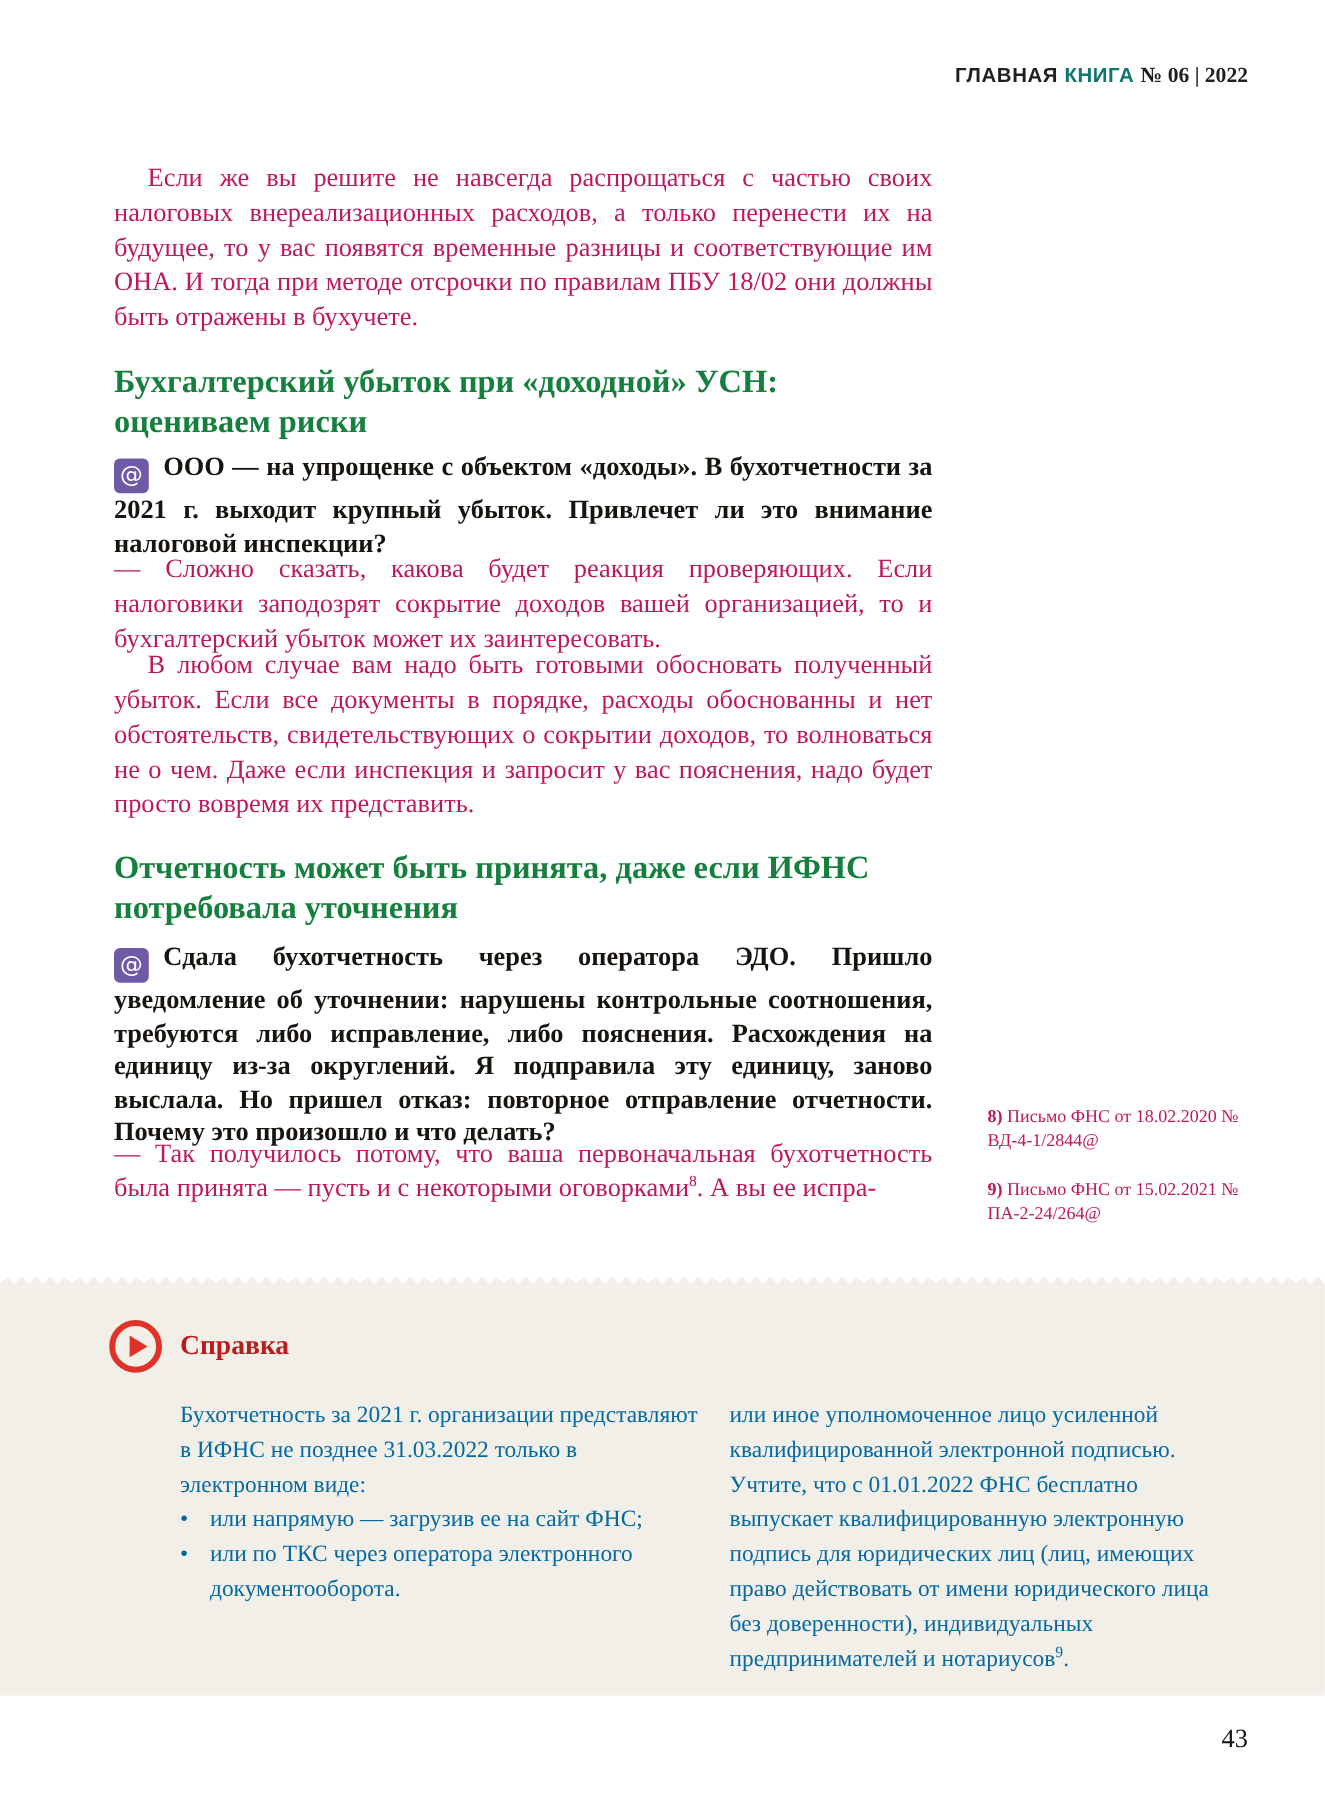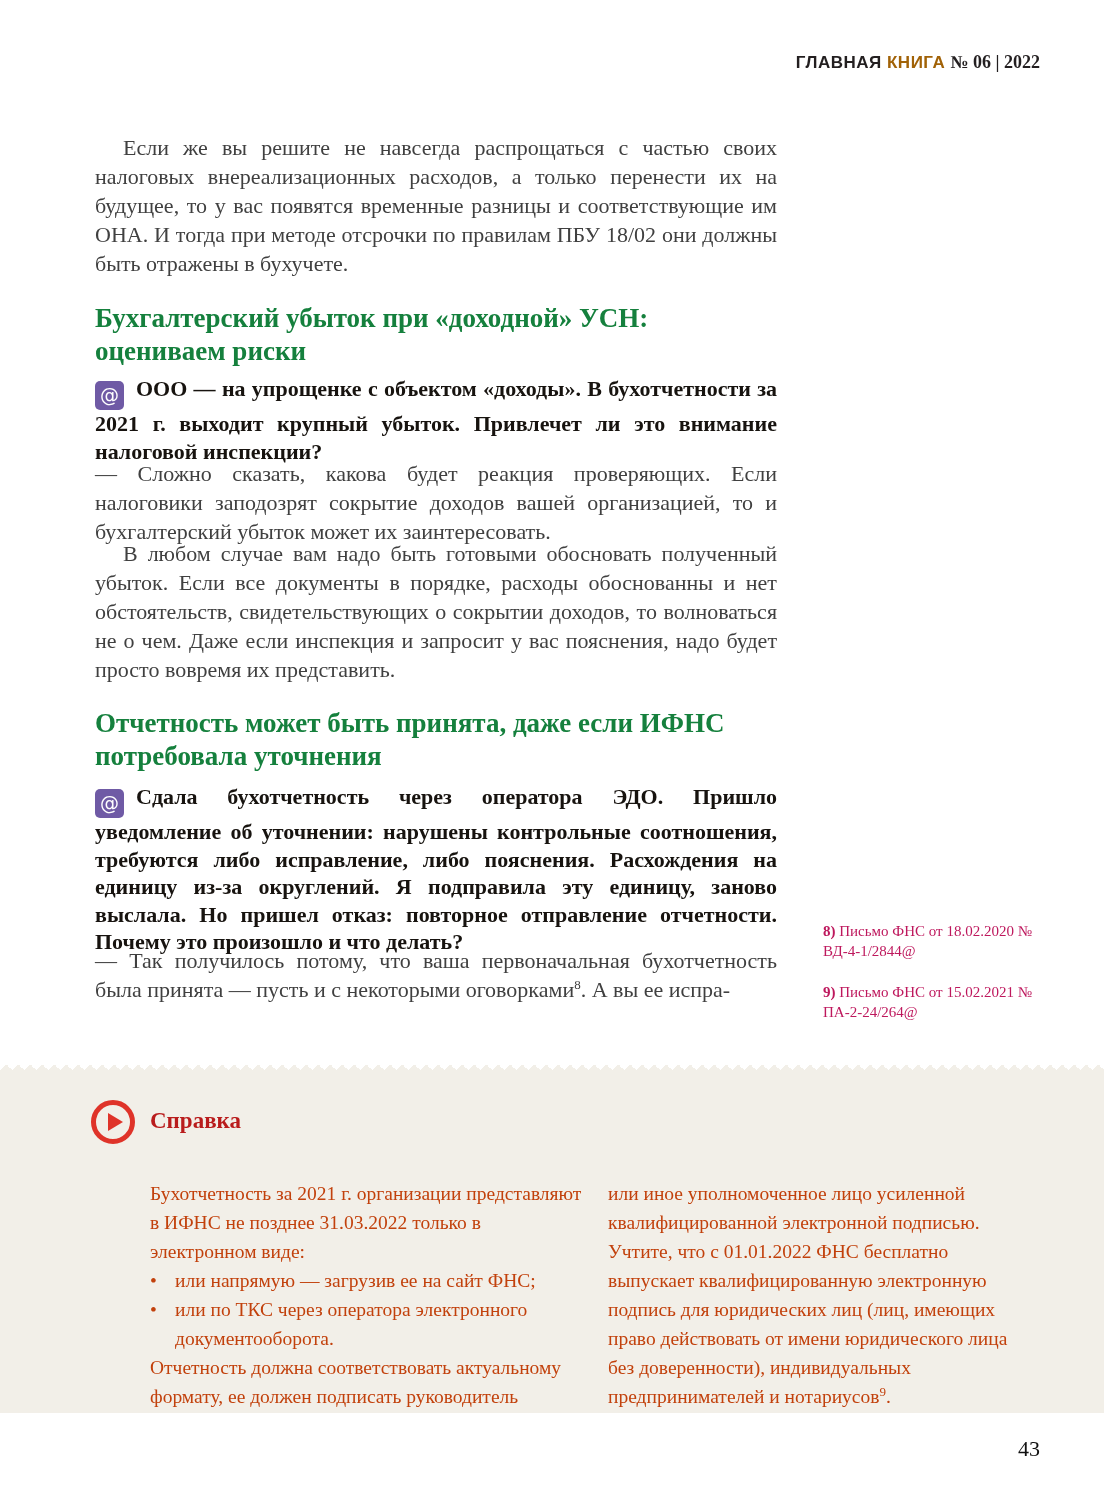--- a/index.html
+++ b/index.html
@@ -6,27 +6,27 @@
   body{
     width:1104px;height:1500px;position:relative;background:#ffffff;
     font-family:"Liberation Serif", serif;color:#1c1a18;overflow:hidden;
   }
   
   .page-header{
     position:absolute;top:52px;right:64px;white-space:nowrap;
     font-family:"Liberation Sans", sans-serif;font-weight:bold;font-size:17px;
     letter-spacing:.5px;color:#231f20;
   }
-  .brand-purple{color:#a16207;text-align:right;}
+  .brand-purple{color:#0f766e;text-align:right;}
   .issue{font-family:"Liberation Serif", serif;font-size:18px;letter-spacing:0;}
   
   .main-col{position:absolute;left:95px;top:0;width:682px;}
   .main-col > div{position:absolute;left:0;width:682px;}
   .body-p{
-    font-size:22px;line-height:29px;text-align:justify;color:#404040;
+    font-size:22px;line-height:29px;text-align:justify;color:#be185d;
   }
   .indent{text-indent:28px;}
   .section-h{
     font-size:27px;line-height:33px;font-weight:bold;color:#15803d;
     text-align:left;
   }
   .question{
     font-size:22px;line-height:27.5px;font-weight:bold;color:#17130f;
     text-align:justify;
   }
@@ -67,21 +67,21 @@
     display:flex;align-items:center;justify-content:center;
   }
   .ref-icon .tri{
     width:0;height:0;border-left:15px solid #df3329;
     border-top:9px solid transparent;border-bottom:9px solid transparent;
     margin-left:5px;
   }
   .ref-title{
     position:absolute;left:150px;top:36px;font-size:23px;font-weight:bold;color:#b91c1c;
   }
-  .ref-col{position:absolute;top:107px;font-size:19.5px;line-height:29px;color:#c2410c;}
+  .ref-col{position:absolute;top:93px;font-size:19.5px;line-height:29px;color:#0369a1;}
   .ref-col-left{left:150px;width:442px;}
   .ref-col-right{left:608px;width:412px;}
   .bullet-row{display:flex;}
   .bullet-dot{width:25px;flex:0 0 25px;}
   .bullet-text{flex:1;}
   
   .page-number{
     position:absolute;right:64px;top:1436px;font-size:22px;color:#111111;
   }
 </style>
@@ -140,21 +140,20 @@
   <div class="ref-col ref-col-left">
     <div>Бухотчетность за 2021 г. организации представляют в ИФНС не позднее 31.03.2022 только в электронном виде:</div>
     <div class="bullet-row">
       <span class="bullet-dot">•</span>
       <span class="bullet-text">или напрямую — загрузив ее на сайт ФНС;</span>
     </div>
     <div class="bullet-row">
       <span class="bullet-dot">•</span>
       <span class="bullet-text">или по ТКС через оператора электронного документооборота.</span>
     </div>
-    <div>Отчетность должна соответствовать актуальному формату, ее должен подписать руководитель</div>
   </div>
 
   <div class="ref-col ref-col-right">
     <span>или иное уполномоченное лицо усиленной квалифицированной электронной подписью. Учтите, что с 01.01.2022 ФНС бесплатно выпускает квалифицированную электронную подпись для юридических лиц (лиц, имеющих право действовать от имени юридического лица без доверенности), индивидуальных предпринимателей и нотариусов</span><sup>9</sup><span>.</span>
   </div>
 </div>
 
 <div class="page-number">43</div>
 
 </body></html>

